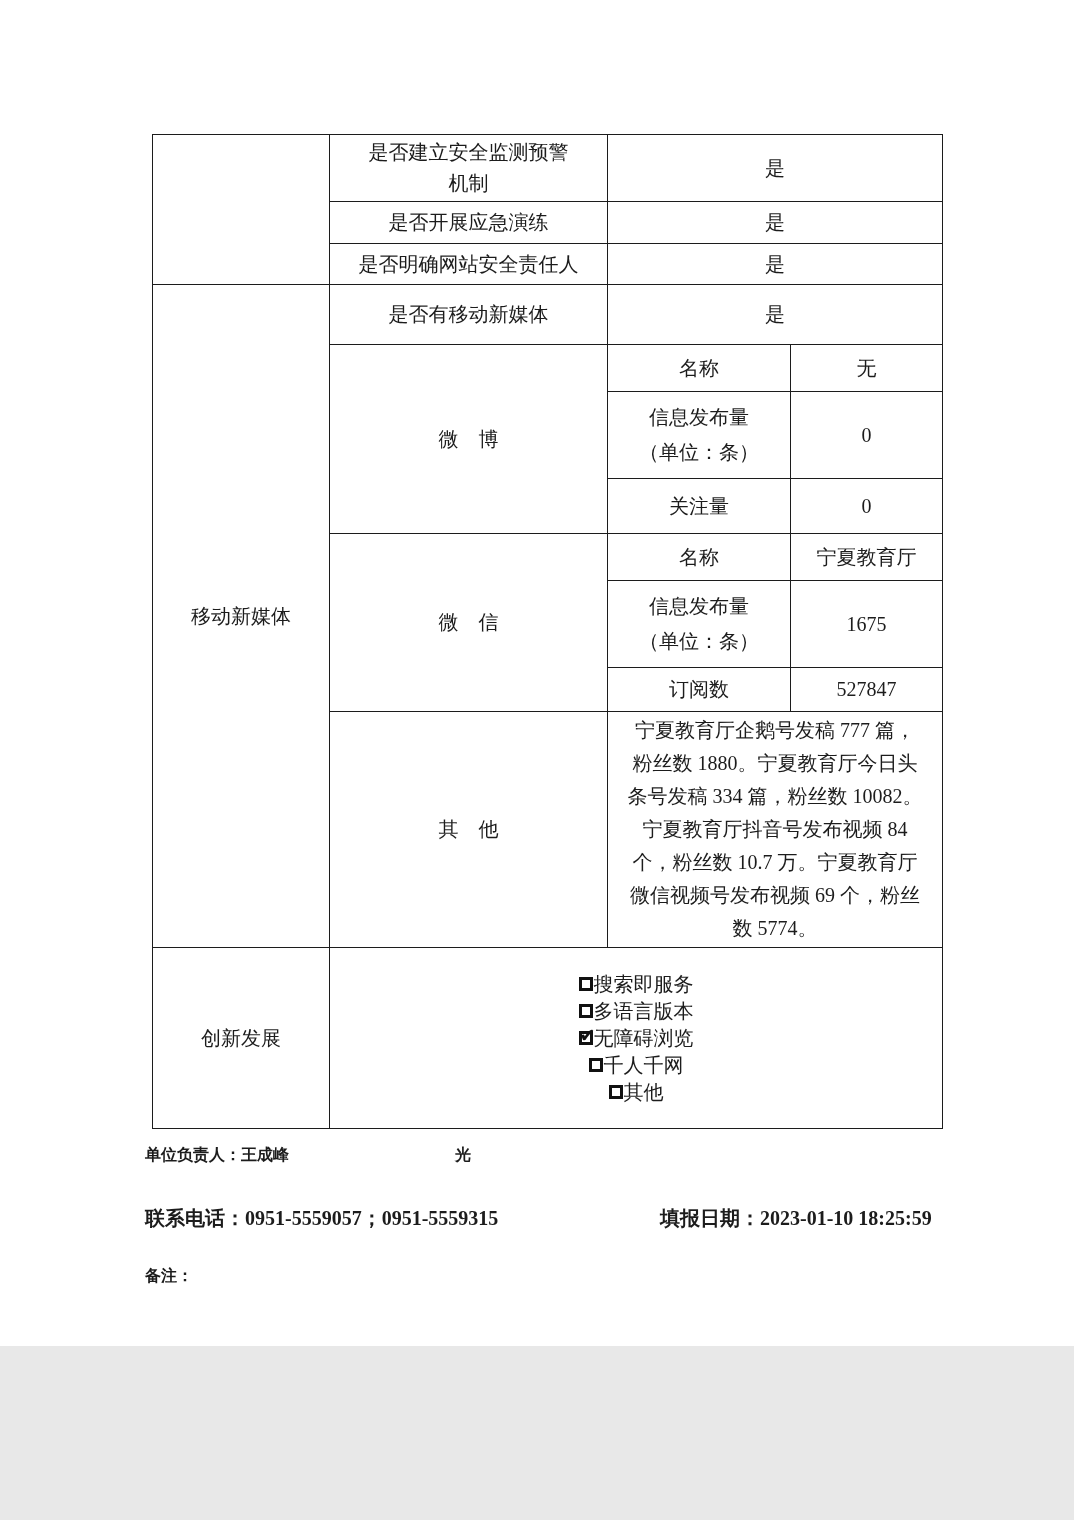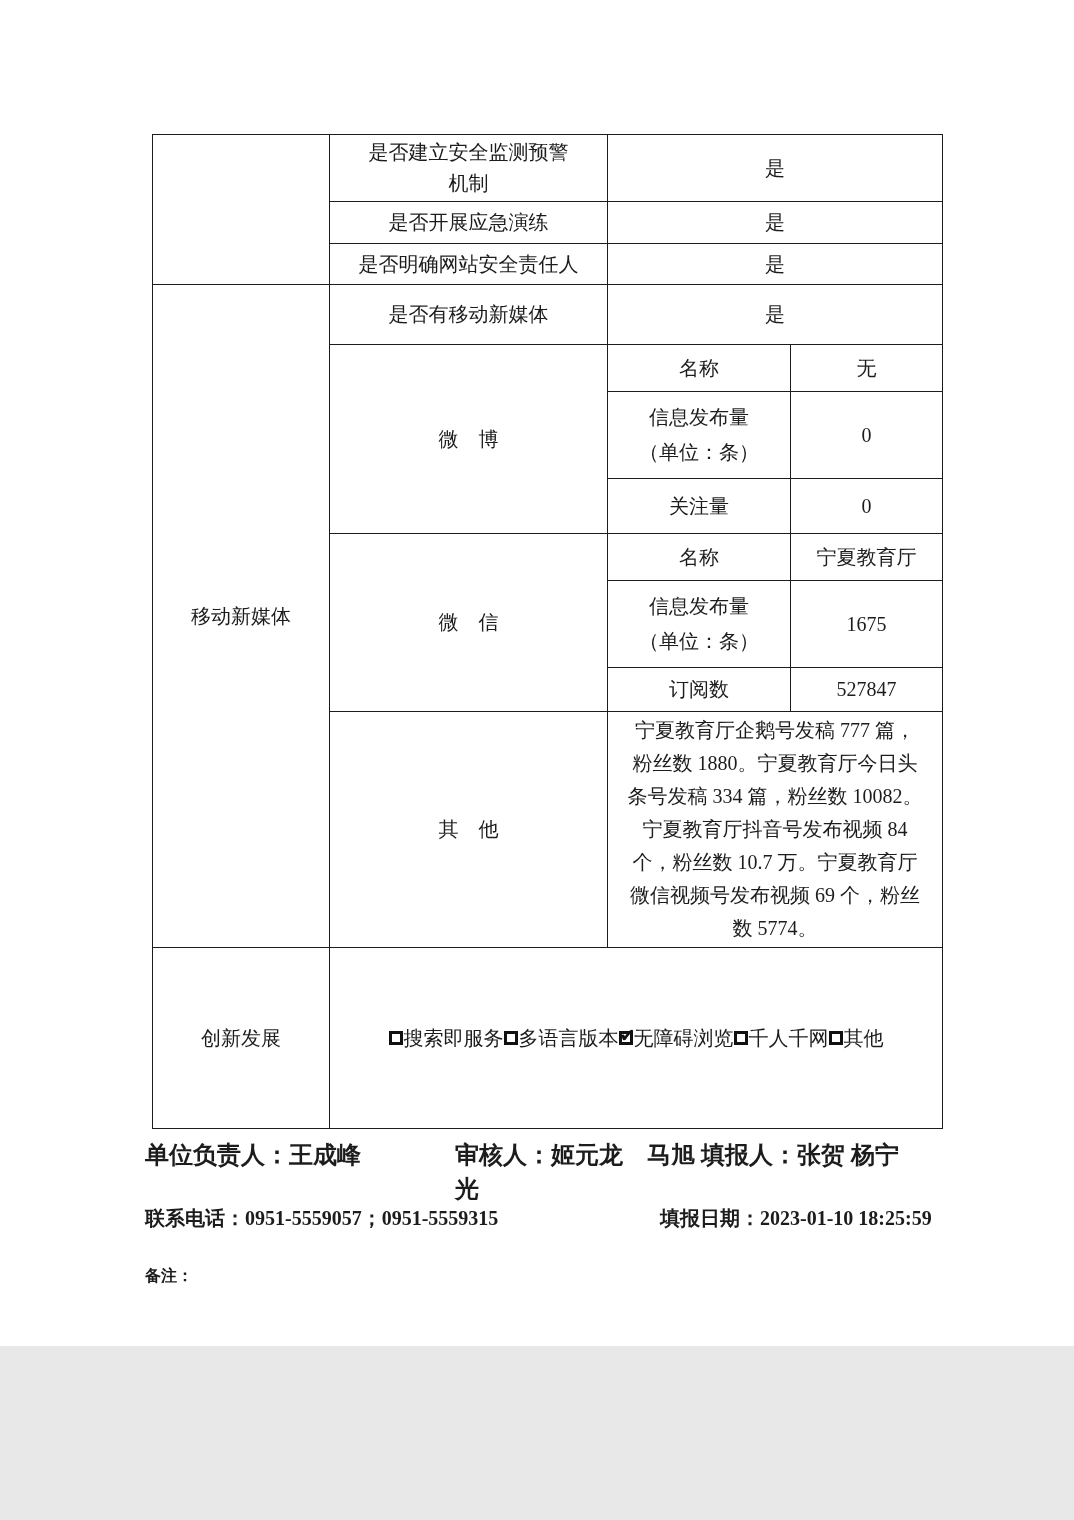--- a/index.html
+++ b/index.html
@@ -49,20 +49,21 @@
 
   .other-lines span { display: block; line-height: 33px; text-align: center; }
 
   
   .opts {
     display: flex;
     align-items: center;
     justify-content: center;
     font-size: 20px;
     white-space: nowrap;
+    flex-direction: column;
   }
   .opt { display: inline-flex; align-items: center; }
   .cbx {
     position: relative;
     display: inline-block;
     width: 14px;
     height: 14px;
     border: 3px solid #111111;
     background: #ffffff;
     margin: 0 1px 0 0;
@@ -77,21 +78,21 @@
     color: #111111;
     font-family: "DejaVu Sans", sans-serif;
     line-height: 1;
   }
 
   
   .footer-line1 {
     position: absolute;
     left: 145px;
     top: 1138px;
-    font-size: 24px;
+    font-size: 16px;
     font-weight: 700;
     line-height: 34px;
     white-space: nowrap;
   }
   .resp-block { display: inline-block; width: 310px; vertical-align: top; }
   .review-block { display: inline-block; vertical-align: top; }
   .review-block div { white-space: nowrap; }
 
   .footer-line2 {
     position: absolute;
@@ -231,21 +232,20 @@
               <span>其他</span>
             </span>
           </div>
         </td>
       </tr>
     </tbody>
   </table>
 
   <div class="footer-line1">
     <span class="resp-block">单位负责人：王成峰</span><span class="review-block">
-      <div>审核人：姬元龙　马旭 填报人：张贺 杨宁</div>
       <div>光</div>
     </span>
   </div>
 
   <div class="footer-line2">
     <span class="phone">联系电话：0951-5559057；0951-5559315</span>
     <span class="report-date">填报日期：2023-01-10 18:25:59</span>
   </div>
 
   <div class="footer-note">备注：</div>

